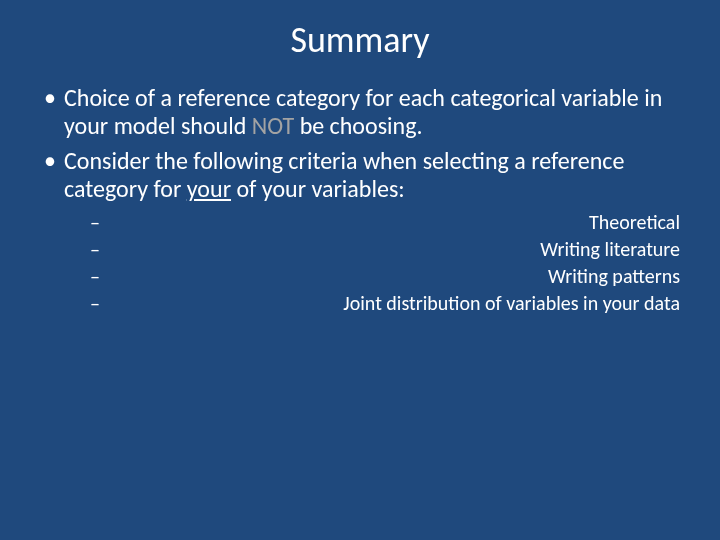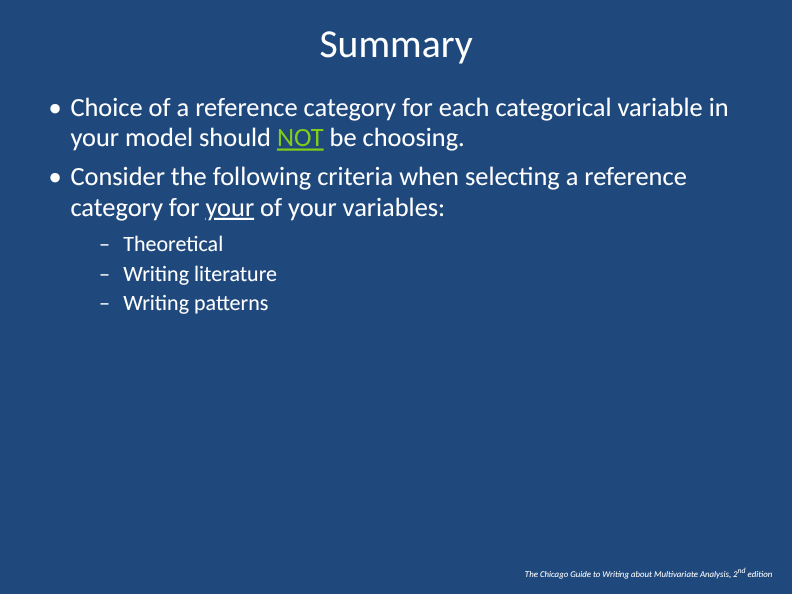--- a/index.html
+++ b/index.html
@@ -37,36 +37,36 @@
     padding-left: 24px;
     margin-bottom: 6px;
   }
   ul.top > li::before {
     content: "•";
     position: absolute;
     left: 4px;
     top: 0;
   }
   .not {
-    color: #84cc16;
-    text-decoration: underline;
+    color: #a3a3a3;
   }
   .underline {
     text-decoration: underline;
   }
   ul.sub {
     list-style: none;
     margin: 6px 0 10px 0;
     padding: 0 0 0 26px;
     font-size: 20px;
     line-height: 1.35;
   }
   ul.sub > li {
     position: relative;
     padding-left: 22px;
+    text-align: right;
   }
   ul.sub > li::before {
     content: "–";
     position: absolute;
     left: 0;
     top: 0;
   }
   .footer {
     position: absolute;
     right: 18px;
@@ -89,20 +89,18 @@
   <ul class="top">
     <li>
       <span>Choice of a reference category for each categorical variable in your model should </span><span class="not">NOT</span><span> be choosing.</span>
     </li>
     <li>
       <span>Consider the following criteria when selecting a reference category for </span><span class="underline">your</span><span> of your variables:</span>
       <ul class="sub">
         <li>Theoretical</li>
         <li>Writing literature</li>
         <li>Writing patterns</li>
+        <li>Joint distribution of variables in your data</li>
       </ul>
     </li>
   </ul>
 
-  <div class="footer">
-    <span>The Chicago Guide to Writing about Multivariate Analysis, 2</span><span class="sup">nd</span><span> edition</span>
-  </div>
 </div>
 
 </body></html>

